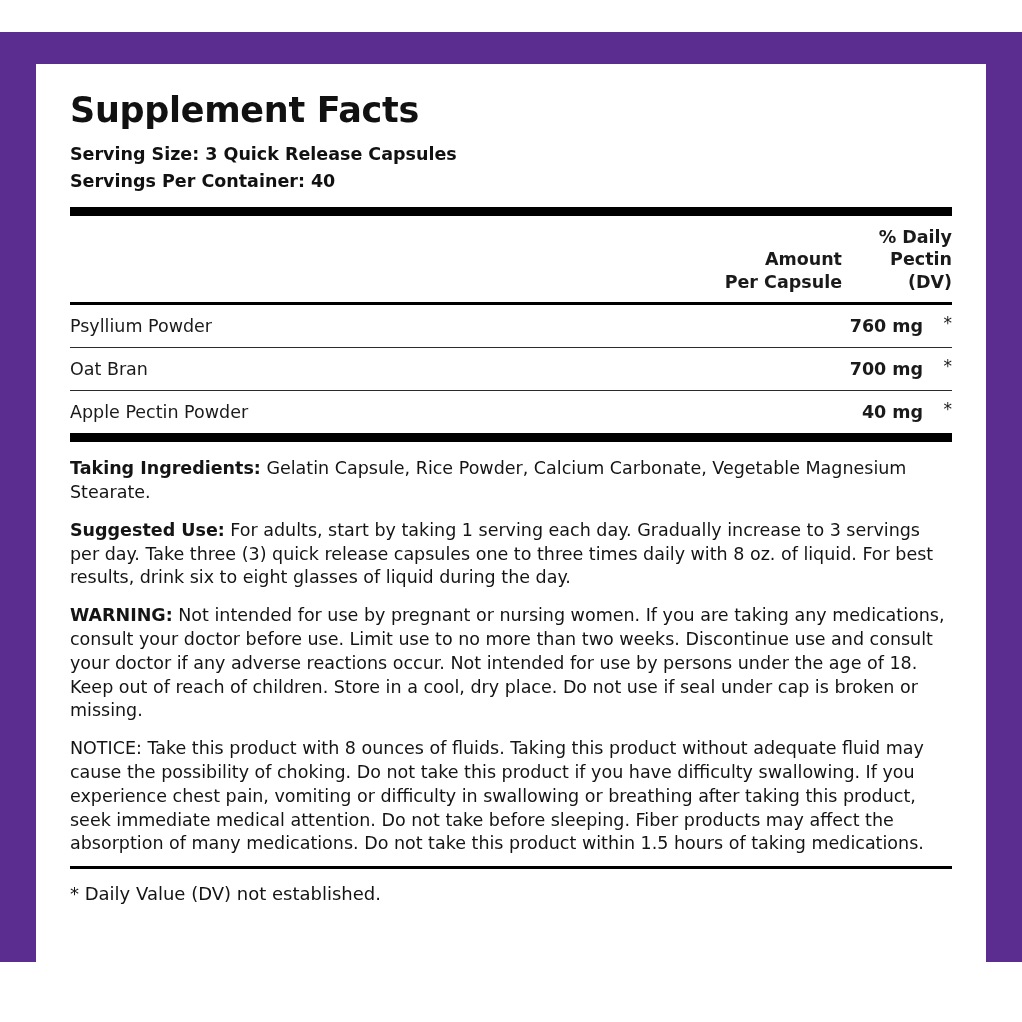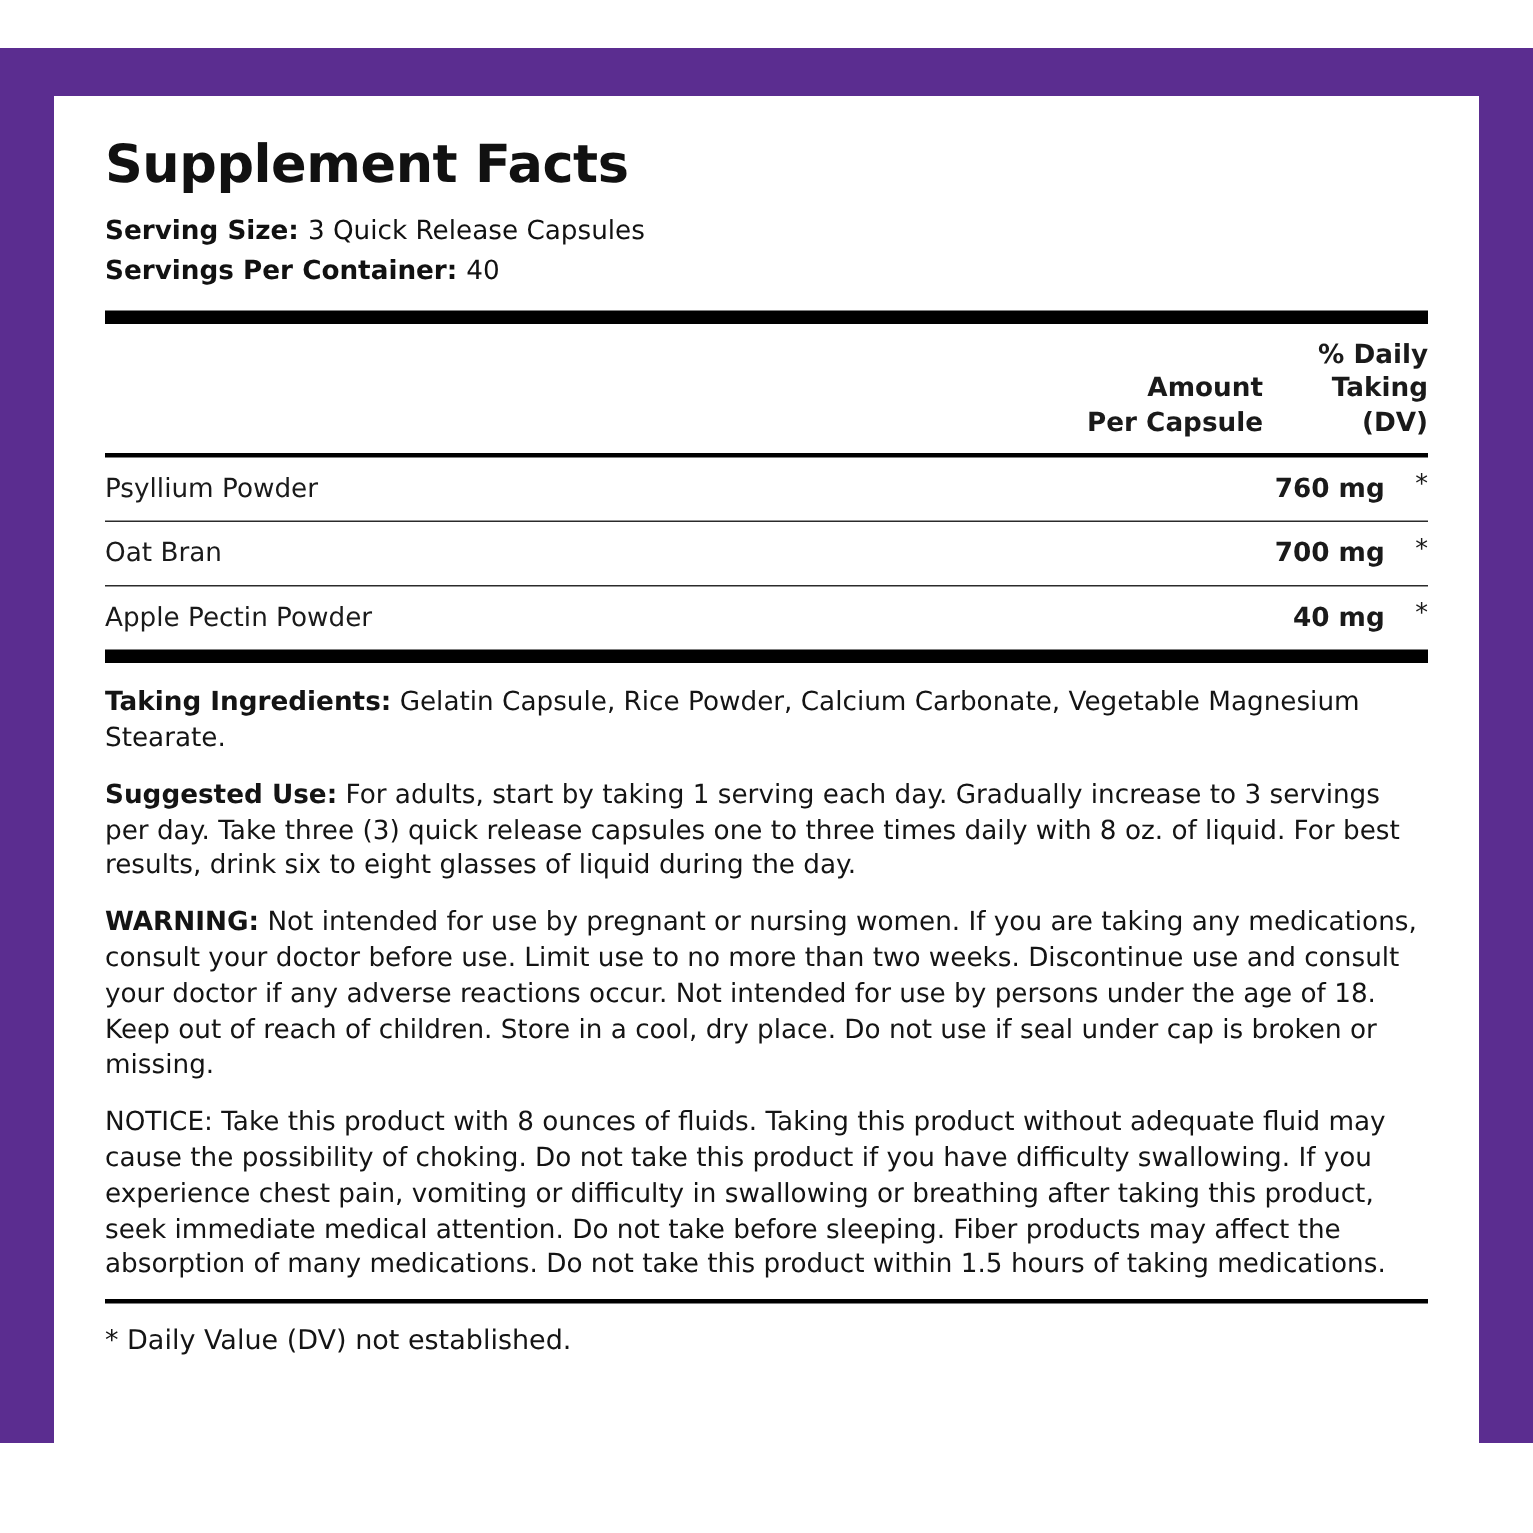--- a/index.html
+++ b/index.html
@@ -49,21 +49,21 @@
   }
   .serving-line {
     font-size: 17.5px;
     margin: 0 0 7px 34px;
     color: #111;
   }
   .serving-line .lbl {
     font-weight: bold;
   }
   .serving-line .val {
-    font-weight: normal;
+    font-weight: bold;
     margin-left: 6px;
   }
   .rule-thick {
     height: 9px;
     background: #000;
     margin: 16px 34px 0 34px;
   }
   .rule-thick-bottom {
     height: 9px;
     background: #000;
@@ -168,21 +168,21 @@
     <table class="facts">
       <thead>
         <tr>
           <th class="blank"></th>
           <th class="amount">
             <div>Amount</div>
             <div>Per Capsule</div>
           </th>
           <th class="dv">
             <div>% Daily</div>
-            <div>Taking</div>
+            <div>Pectin</div>
             <div>(DV)</div>
           </th>
         </tr>
       </thead>
     </table>
 
     <div class="rule-medium"></div>
 
     <table class="facts">
       <tbody>

